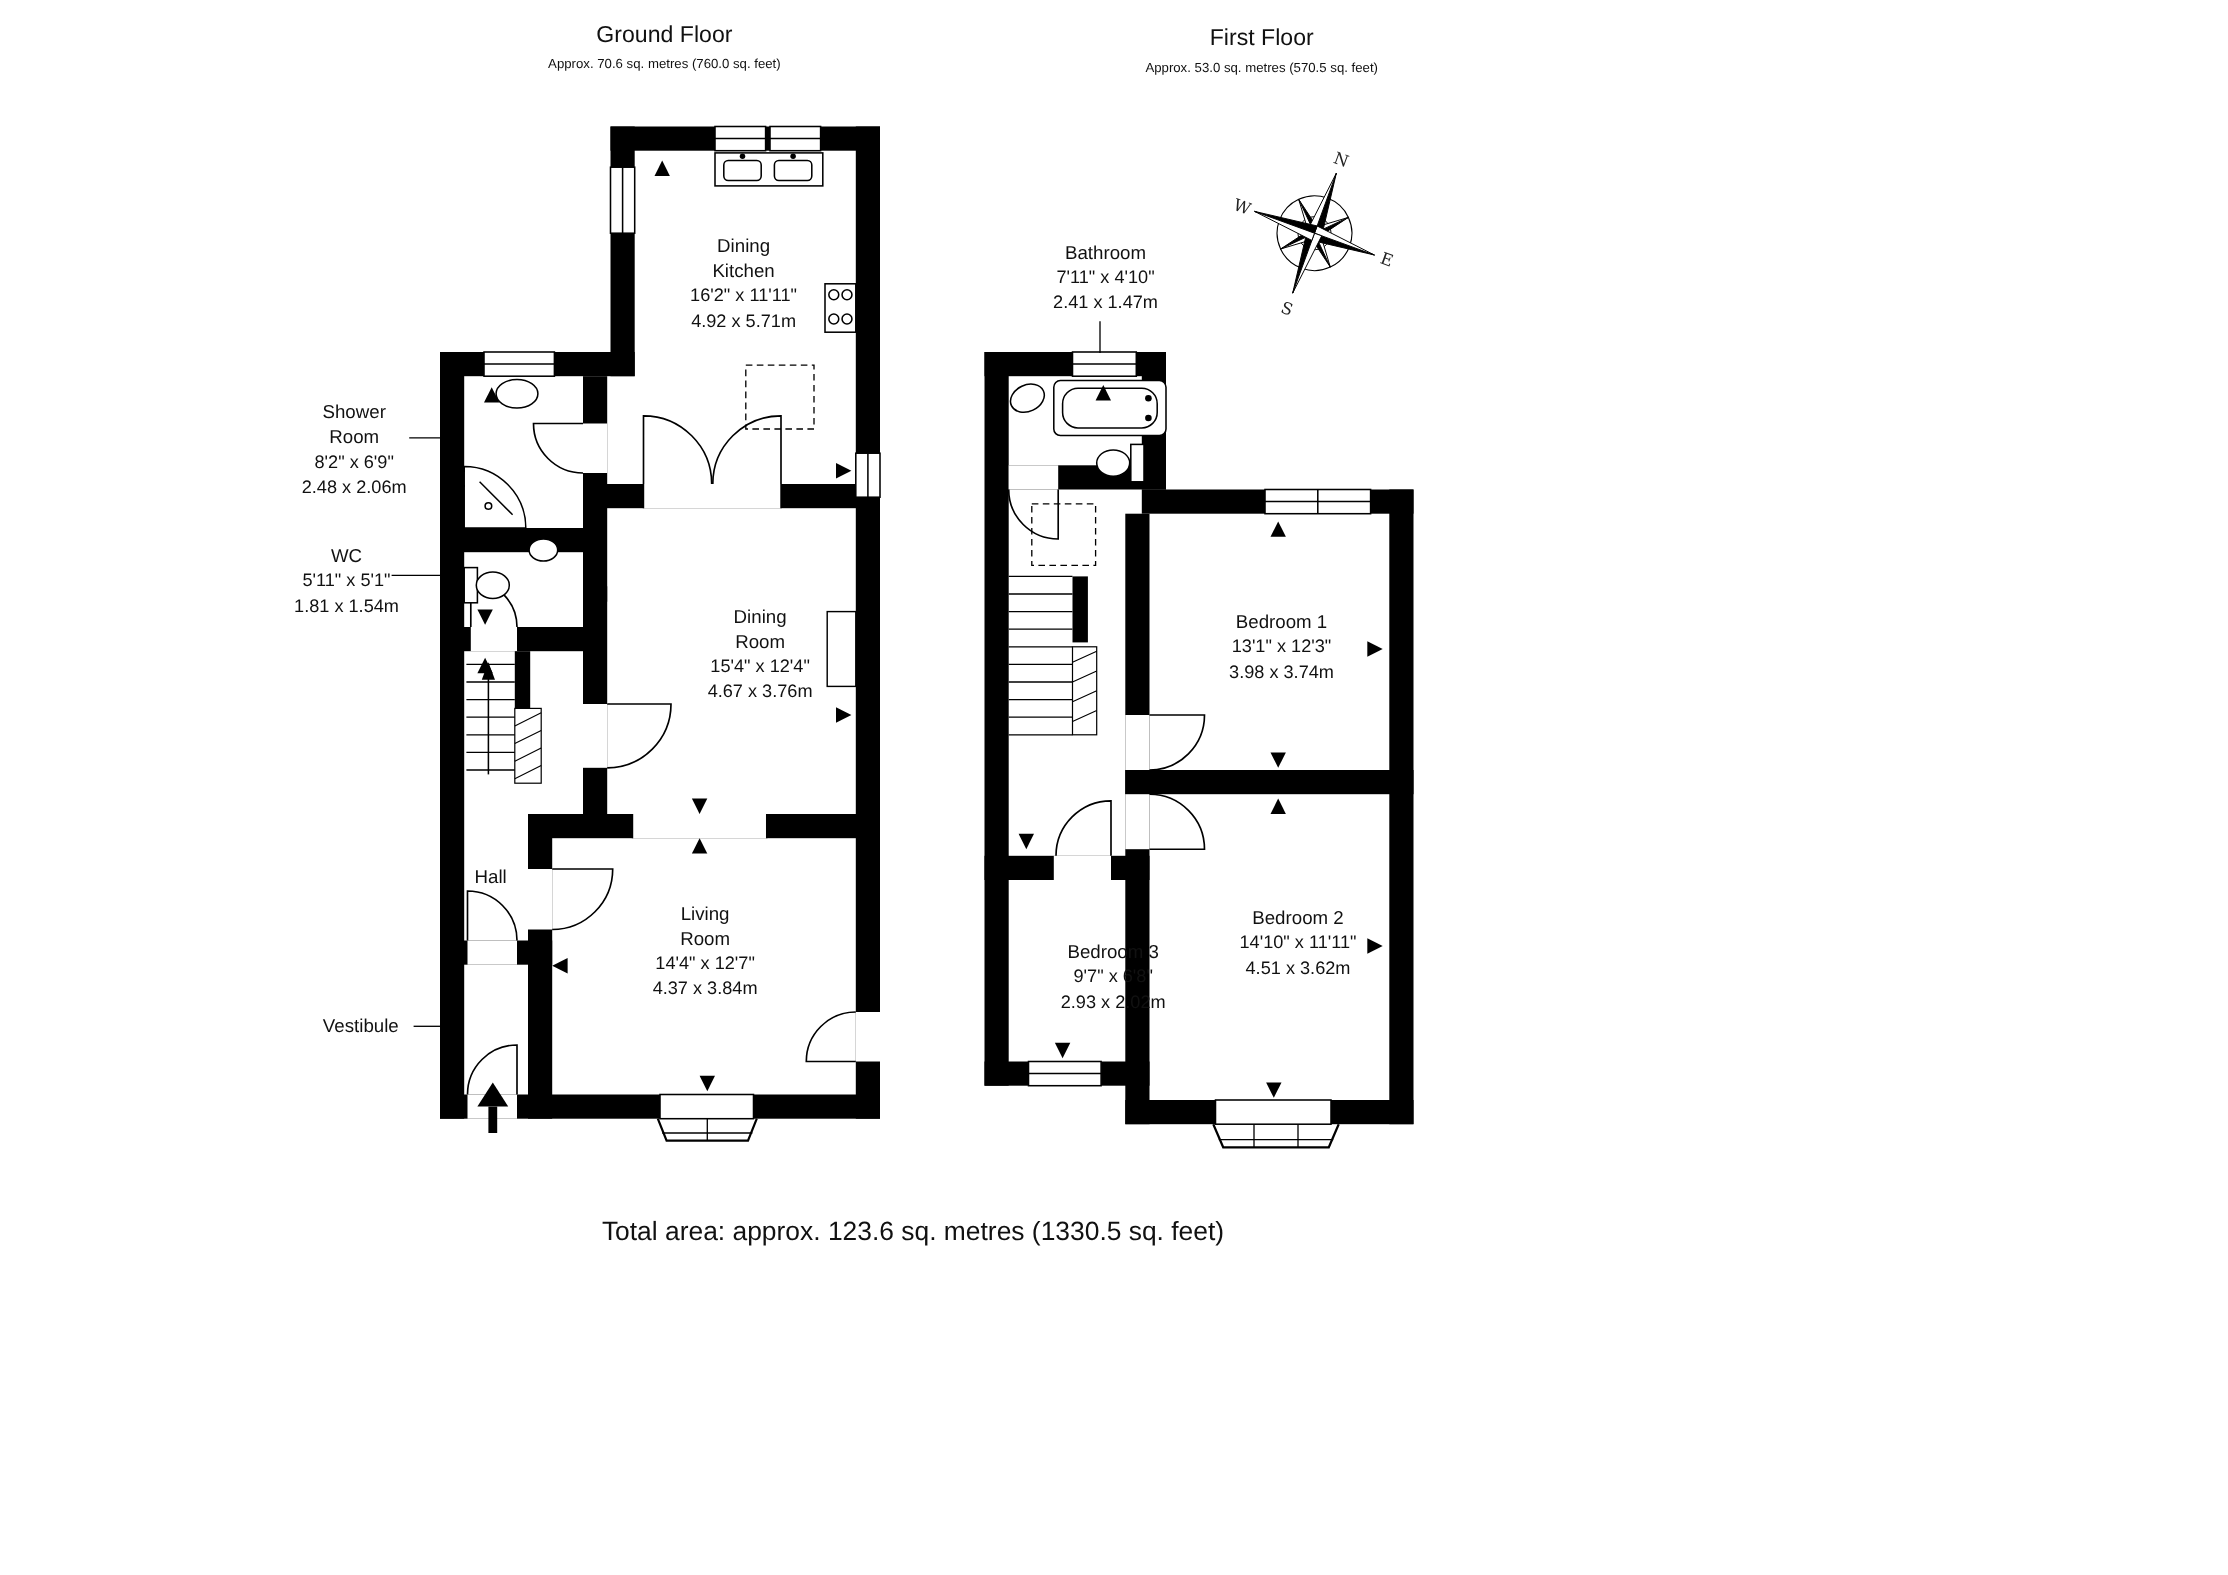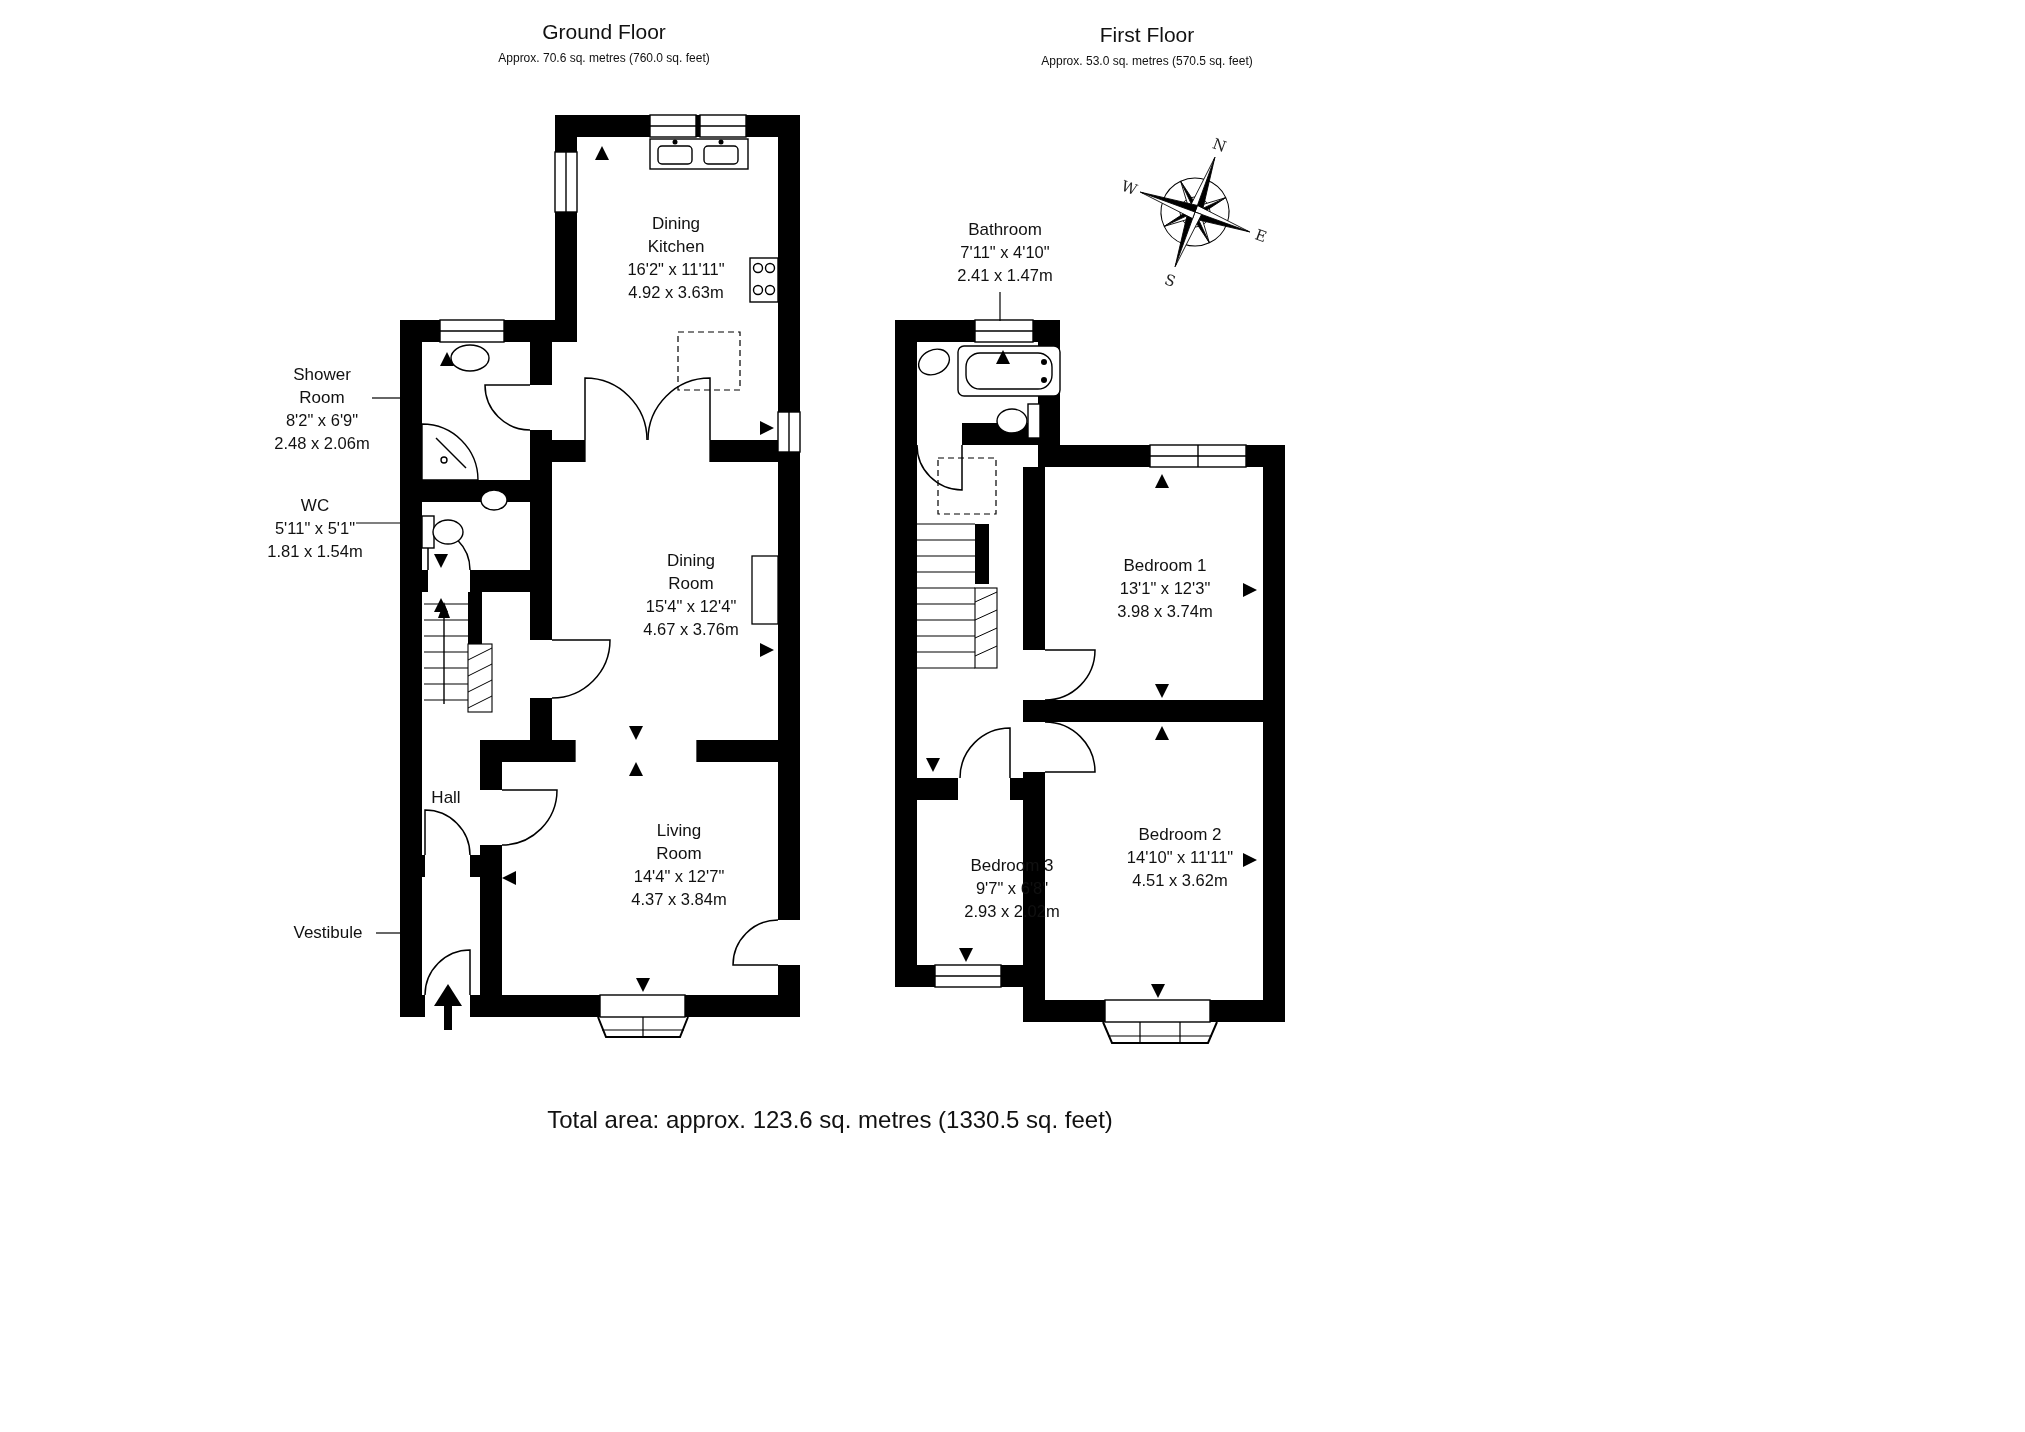--- a/index.html
+++ b/index.html
@@ -281,21 +281,21 @@
 </div>
 
 <div class="floor-title" style="left:1147px;top:23px;">
   <div class="t">First Floor</div>
   <div class="s">Approx. 53.0 sq. metres (570.5 sq. feet)</div>
 </div>
 
 <div class="label" style="left:676px;top:212px;">
   <div class="name wrap" style="width:92px">Dining Kitchen</div>
   <div>16'2" x 11'11"</div>
-  <div>4.92 x 3.63m</div>
+  <div>4.92 x 5.71m</div>
 </div>
 
 <div class="label" style="left:322px;top:363px;">
   <div class="name wrap" style="width:84px">Shower Room</div>
   <div>8'2" x 6'9"</div>
   <div>2.48 x 2.06m</div>
 </div>
 
 <div class="label" style="left:315px;top:494px;">
   <div class="name">WC</div>
@@ -306,21 +306,21 @@
 <div class="label" style="left:691px;top:549px;">
   <div class="name wrap" style="width:70px">Dining Room</div>
   <div>15'4" x 12'4"</div>
   <div>4.67 x 3.76m</div>
 </div>
 
 <div class="label" style="left:446px;top:786px;">
   <div class="name">Hall</div>
 </div>
 
-<div class="label" style="left:679px;top:819px;">
+<div class="label" style="left:641px;top:819px;">
   <div class="name wrap" style="width:66px">Living Room</div>
   <div>14'4" x 12'7"</div>
   <div>4.37 x 3.84m</div>
 </div>
 
 <div class="label" style="left:328px;top:921px;">
   <div class="name">Vestibule</div>
 </div>
 
 <div class="label" style="left:1005px;top:218px;">

